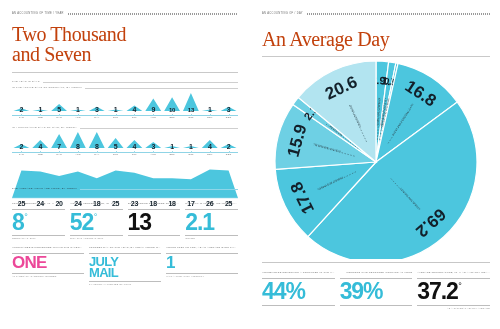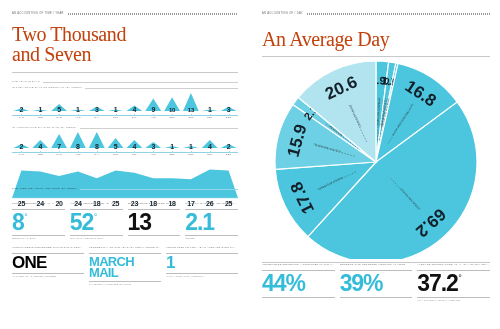--- a/index.html
+++ b/index.html
@@ -82,21 +82,21 @@
   .stat .botline{height:1px;background:#bdbdbd;margin:2px 0 1px 0;}
   .stat .ft{
     font-size:2.2px;letter-spacing:.25px;text-transform:uppercase;
     color:#8a8a8a;white-space:nowrap;overflow:hidden;text-overflow:ellipsis;
   }
   .stat .word{
     font-family:"Liberation Sans Narrow","Liberation Sans",sans-serif;
     font-weight:700;font-size:17px;line-height:.88;letter-spacing:-.7px;
     color:#35bcd8;
   }
-  .stat .word.dark{color:#000000;}
+  .stat .word.dark{color:#ec4899;}
   .stat .word.two{font-size:13px;}
 
   
   .pie-wrap{position:relative;width:100%;display:flex;justify-content:center;margin-top:2px;}
   .pie-svg{display:block;}
   .pie-label{
     font-family:"Liberation Sans Narrow","Liberation Sans",sans-serif;
     font-weight:700;fill:#13202a;
   }
   .pie-caption{
@@ -307,21 +307,21 @@
           <div class="hd">HURRICANES EXPERIENCED WITHIN THE CALENDAR YEAR</div>
           <div class="topline"></div>
           <div class="word dark">ONE</div>
           <div class="botline"></div>
           <div class="ft">AT LANDFALL, CATEGORY NUMBER</div>
         </div>
         <div class="stat">
           <div class="hd">LONGEST DAY OF THE YEAR, BY TOTAL HOURS OF LIGHT</div>
           <div class="topline"></div>
           <div class="word two">
-            <div>MARCH</div>
+            <div>JULY</div>
             <div>MAIL</div>
           </div>
           <div class="botline"></div>
           <div class="ft">14 HOURS / 9 MINUTES OF LIGHT</div>
         </div>
         <div class="stat">
           <div class="hd">HOURS LOST TO FOG, AS AN AVERAGE OVER THE YEAR</div>
           <div class="topline"></div>
           <div class="word">1</div>
           <div class="botline"></div>
@@ -375,21 +375,21 @@
           <text class="pie-label" x="46.6" y="54.2" text-anchor="middle" dominant-baseline="middle" font-size="11" transform="rotate(307.2 46.6 54.2)">2.1</text>
           <text class="pie-caption" x="70.8" y="72.5" text-anchor="middle" transform="rotate(397.2 70.8 72.5)">EDUCATION</text>
           <path d="M111,103 L33.34,38.42 A101,101 0 0 1 111.00,2.00 Z" fill="#b2e4f0" stroke="#ffffff" stroke-width="1.2"></path>
           <line x1="101.6" y1="82.9" x2="84.0" y2="45.4" stroke="#2f4a55" stroke-width="0.5" stroke-dasharray="1.5 1.5"></line>
           <text class="pie-label" x="76.7" y="29.8" text-anchor="middle" dominant-baseline="middle" font-size="17" transform="rotate(334.9 76.7 29.8)">20.6</text>
           <text class="pie-caption" x="89.6" y="57.3" text-anchor="middle" transform="rotate(424.9 89.6 57.3)">OTHER ACTIVITIES</text>
         </svg>
     </div>
 
     <div class="bottomrule"></div>
-    <div class="stats" id="right-stats" style="margin-top:0;">
+    <div class="stats" id="right-stats" style="margin-top:8px;text-align:right;">
         <div class="stat">
           <div class="hd">HOUSEHOLDS REPORTING A COMPUTER IN THE HOME</div>
           <div class="topline"></div>
           <div class="big">
             <span>44%</span>
           </div>
           <div class="botline"></div>
           <div class="ft"></div>
         </div>
         <div class="stat">

